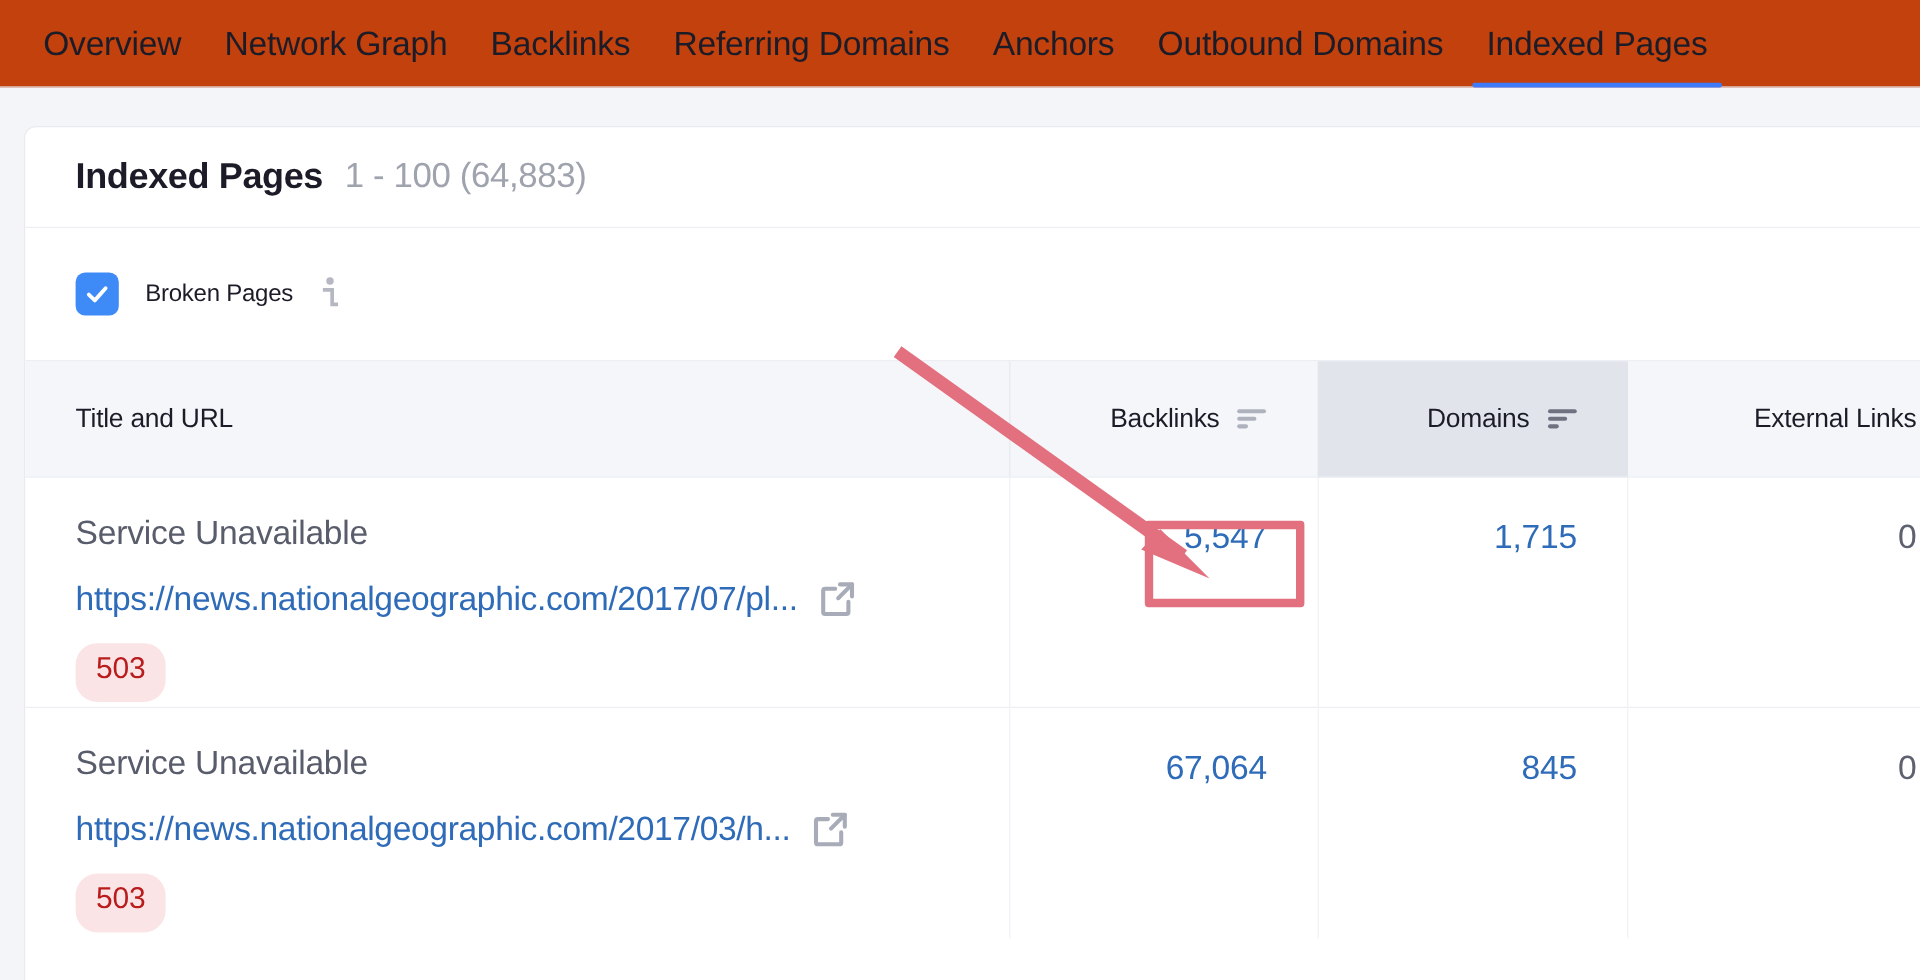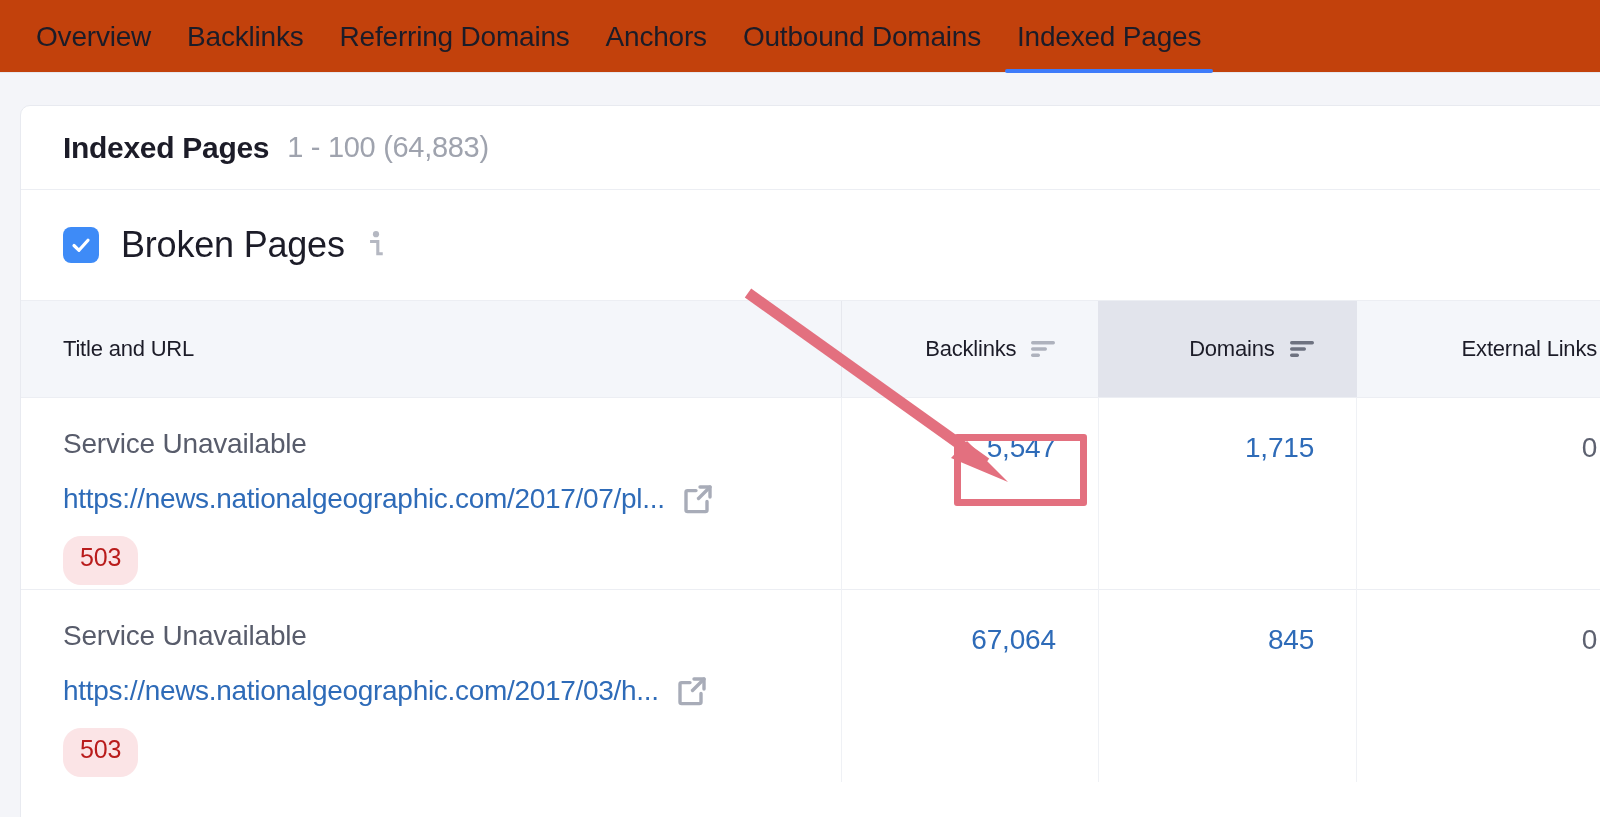--- a/index.html
+++ b/index.html
@@ -99,21 +99,21 @@
     height: 36px;
     border-radius: 8px;
     background: #3e8bf7;
     display: flex;
     align-items: center;
     justify-content: center;
     flex: none;
   }
   .checkbox svg { display: block; }
   .checkbox-label {
-    font-size: 36px;
+    font-size: 20px;
     color: #1c1c28;
     margin-left: 22px;
     letter-spacing: -0.2px;
   }
   .info-icon {
     margin-left: 20px;
     width: 22px;
     height: 32px;
     display: flex;
     align-items: center;
@@ -219,20 +219,23 @@
     border: 7px solid #e3707f;
     border-radius: 3px;
   }
 </style>
 </head>
 <body>
 
 <div class="tabbar">
   <div class="tab">
       <span>Overview</span>
+    </div>
+  <div class="tab">
+      <span>Network Graph</span>
     </div>
   <div class="tab">
       <span>Backlinks</span>
     </div>
   <div class="tab">
       <span>Referring Domains</span>
     </div>
   <div class="tab">
       <span>Anchors</span>
     </div>

